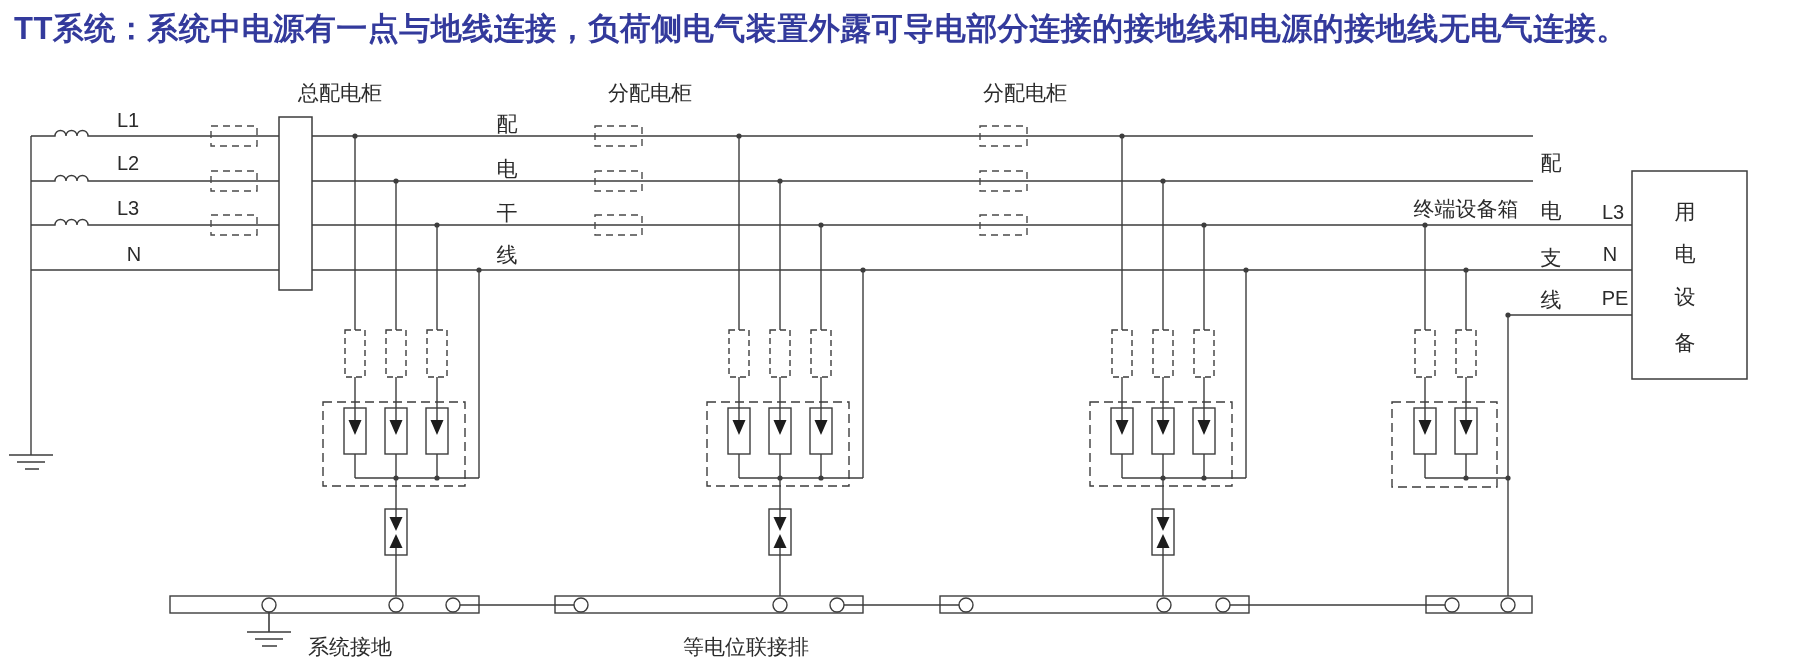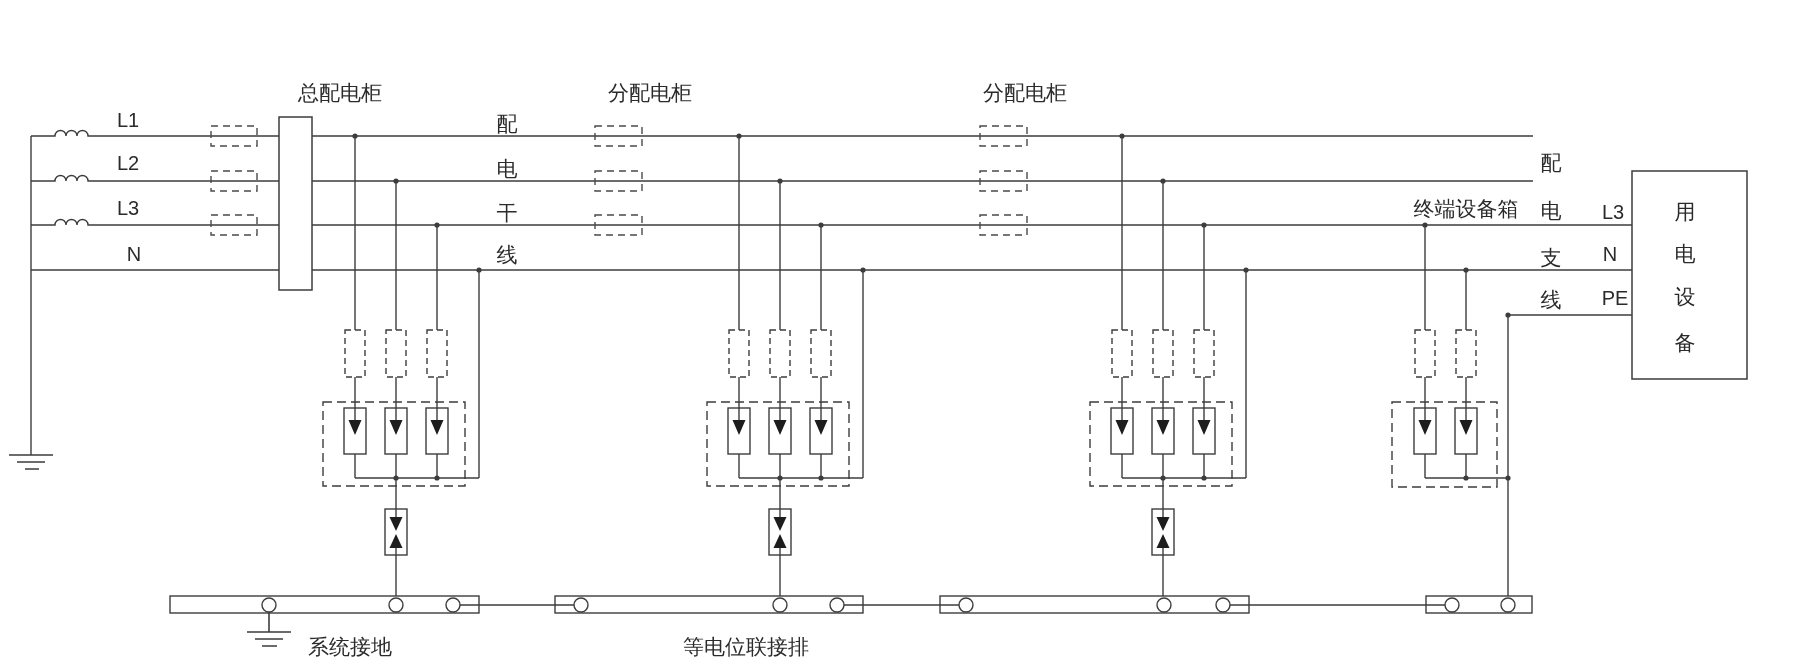--- a/index.html
+++ b/index.html
@@ -10,20 +10,21 @@
   svg{position:absolute;left:0;top:0;}
   svg text{font-family:"Liberation Sans","DejaVu Sans",sans-serif;fill:#2b2b2b;}
   .lbl{font-size:21px;}
   .phase{font-size:20px;}
 </style>
 </head>
 <body>
 
 <div class="stage">
 
+  <div class="title">TT系统：系统中电源有一点与地线连接，负荷侧电气装置外露可导电部分连接的接地线和电源的接地线无电气连接。</div>
 
   <svg width="1793" height="667" viewBox="0 0 1793 667">
 
     <defs>
 
       <g id="spd-group3" stroke="#3d3d3d" stroke-width="1.4" fill="none">
         <path d="M0,136 V330 M41,181 V330 M82,225 V330 M124,270 V478"></path>
         <circle cx="0" cy="136" r="2.6" fill="#3d3d3d" stroke="none"></circle>
         <circle cx="41" cy="181" r="2.6" fill="#3d3d3d" stroke="none"></circle>
         <circle cx="82" cy="225" r="2.6" fill="#3d3d3d" stroke="none"></circle>

